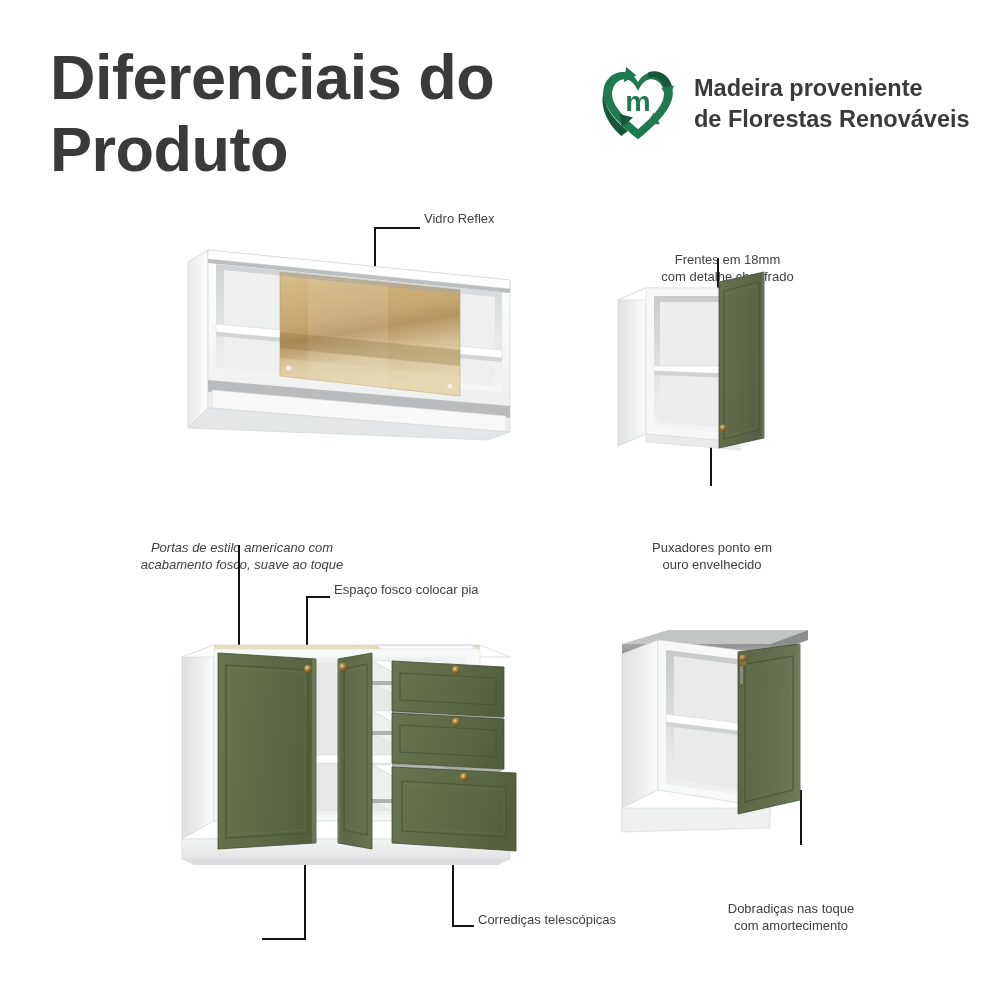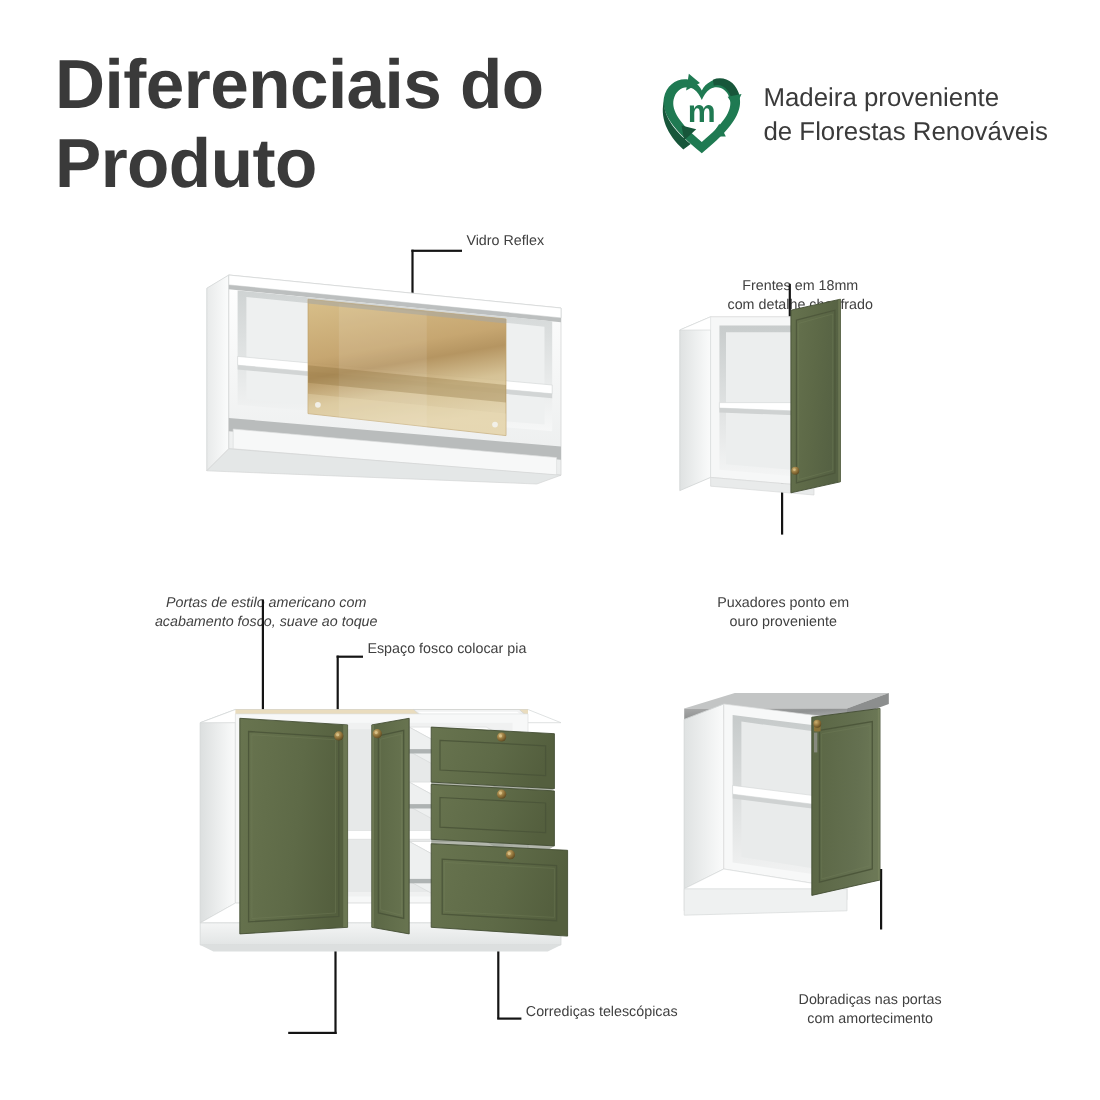--- a/index.html
+++ b/index.html
@@ -40,21 +40,21 @@
     align-items: center;
     gap: 14px;
   }
   #logo-mark {
     width: 84px;
     height: 84px;
     flex: 0 0 84px;
   }
   #logo-text {
     font-size: 23.5px;
-    font-weight: normal;
+    font-weight: bold;
     line-height: 1.30;
     color: #3a3a3a;
     white-space: pre-line;
   }
 
   
   .callout {
     position: absolute;
     font-size: 13px;
     line-height: 1.28;
@@ -126,28 +126,28 @@
 
   <div class="callout c-left" style="left:424px; top:211px;">Vidro Reflex</div>
 
   <div class="callout c-center" style="left:600px; top:204px; width:255px;">Frentes em 18mm
 com detalhe chanfrado</div>
 
   <div class="callout c-center" style="left:62px; top:492px; width:360px;font-style:italic;">Portas de estilo americano com
 acabamento fosco, suave ao toque</div>
 
   <div class="callout c-center" style="left:598px; top:492px; width:228px;">Puxadores ponto em
-ouro proveniente</div>
+ouro envelhecido</div>
 
   <div class="callout c-left" style="left:334px; top:582px;">Espaço fosco colocar pia</div>
 
 
   <div class="callout c-left" style="left:478px; top:912px;">Corrediças telescópicas</div>
 
-  <div class="callout c-center" style="left:660px; top:853px; width:262px;">Dobradiças nas portas
+  <div class="callout c-center" style="left:660px; top:853px; width:262px;">Dobradiças nas toque
 com amortecimento</div>
 
   <div class="leader h" style="left:374px; top:227px; width:46px;"></div>
   <div class="leader v" style="left:374px; top:227px; height:58px;"></div>
 
   <div class="leader v" style="left:717px; top:258px; height:38px;"></div>
 
   <div class="leader v" style="left:238px; top:545px; height:138px;"></div>
 
   <div class="leader h" style="left:306px; top:596px; width:24px;"></div>

